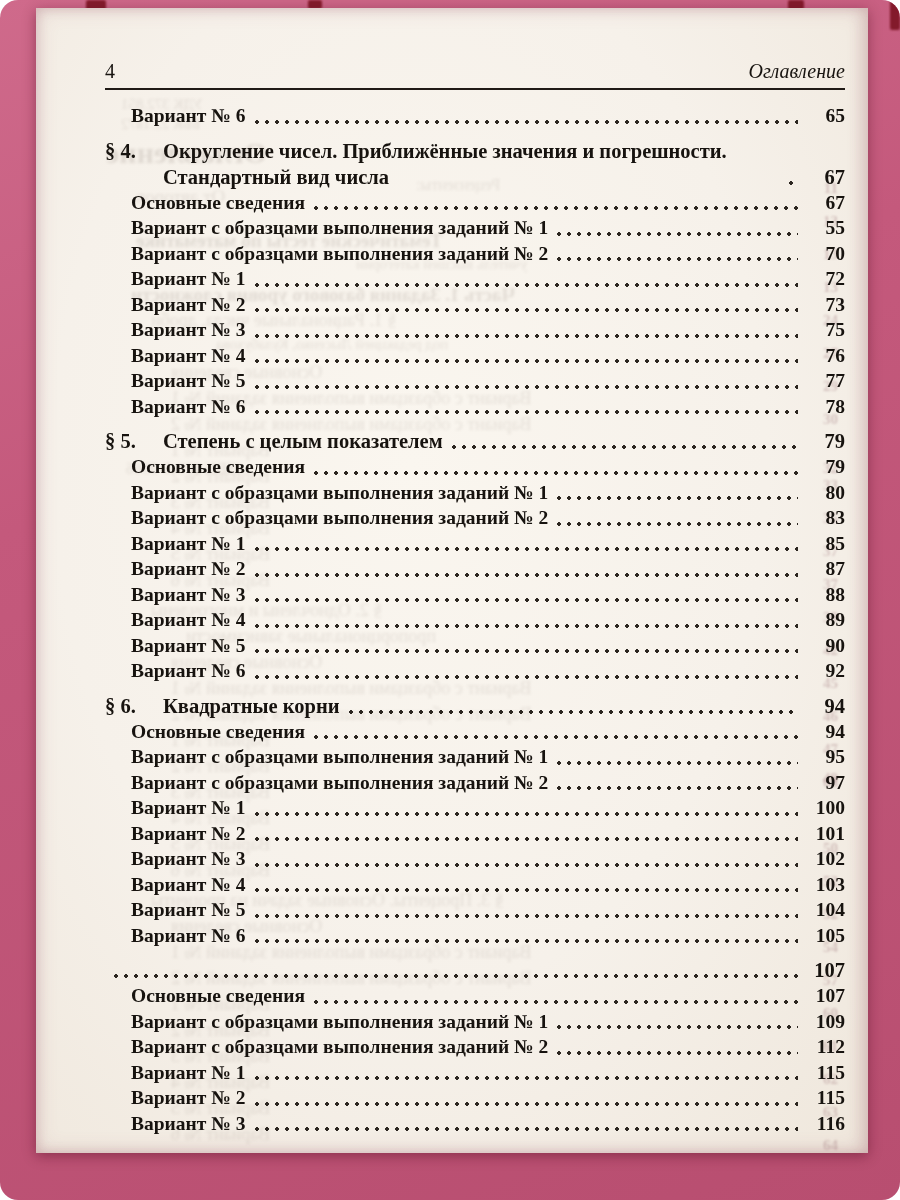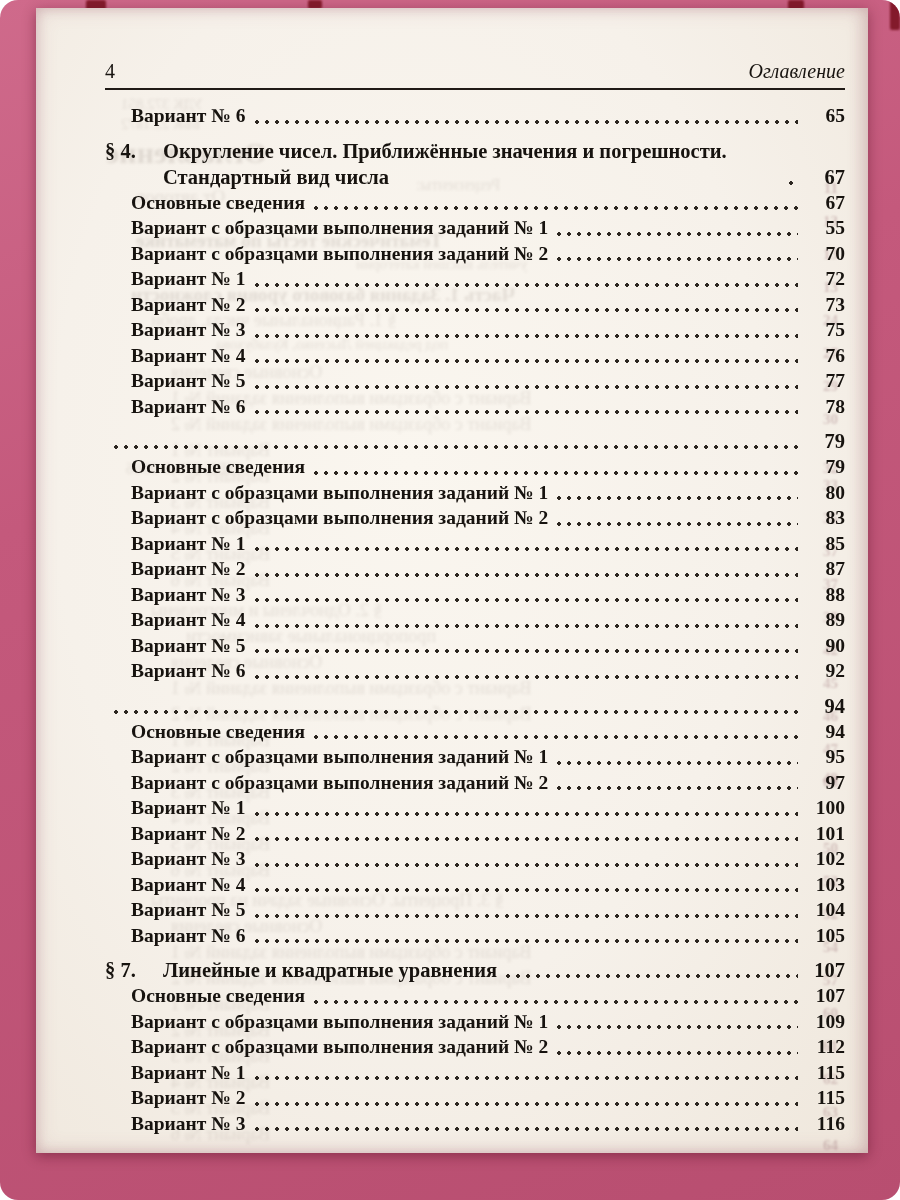--- a/index.html
+++ b/index.html
@@ -209,20 +209,21 @@
             <span class="label">Вариант № 5</span>
             <span class="dots"></span>
             <span class="pagenum">77</span>
           </div>
           <div class="toc-row item">
             <span class="label">Вариант № 6</span>
             <span class="dots"></span>
             <span class="pagenum">78</span>
           </div>
           <div class="toc-row section">
+            <span class="label"><span class="prefix">§ 5.</span>Степень с целым показателем</span>
             <span class="dots"></span>
             <span class="pagenum">79</span>
           </div>
           <div class="toc-row item">
             <span class="label">Основные сведения</span>
             <span class="dots"></span>
             <span class="pagenum">79</span>
           </div>
           <div class="toc-row item">
             <span class="label">Вариант с образцами выполнения заданий № 1</span>
@@ -258,20 +259,21 @@
             <span class="label">Вариант № 5</span>
             <span class="dots"></span>
             <span class="pagenum">90</span>
           </div>
           <div class="toc-row item">
             <span class="label">Вариант № 6</span>
             <span class="dots"></span>
             <span class="pagenum">92</span>
           </div>
           <div class="toc-row section">
+            <span class="label"><span class="prefix">§ 6.</span>Квадратные корни</span>
             <span class="dots"></span>
             <span class="pagenum">94</span>
           </div>
           <div class="toc-row item">
             <span class="label">Основные сведения</span>
             <span class="dots"></span>
             <span class="pagenum">94</span>
           </div>
           <div class="toc-row item">
             <span class="label">Вариант с образцами выполнения заданий № 1</span>
@@ -307,21 +309,20 @@
             <span class="label">Вариант № 5</span>
             <span class="dots"></span>
             <span class="pagenum">104</span>
           </div>
           <div class="toc-row item">
             <span class="label">Вариант № 6</span>
             <span class="dots"></span>
             <span class="pagenum">105</span>
           </div>
           <div class="toc-row section">
-            <span class="label"><span class="prefix">§ 7.</span>Линейные и квадратные уравнения</span>
             <span class="dots"></span>
             <span class="pagenum">107</span>
           </div>
           <div class="toc-row item">
             <span class="label">Основные сведения</span>
             <span class="dots"></span>
             <span class="pagenum">107</span>
           </div>
           <div class="toc-row item">
             <span class="label">Вариант с образцами выполнения заданий № 1</span>

